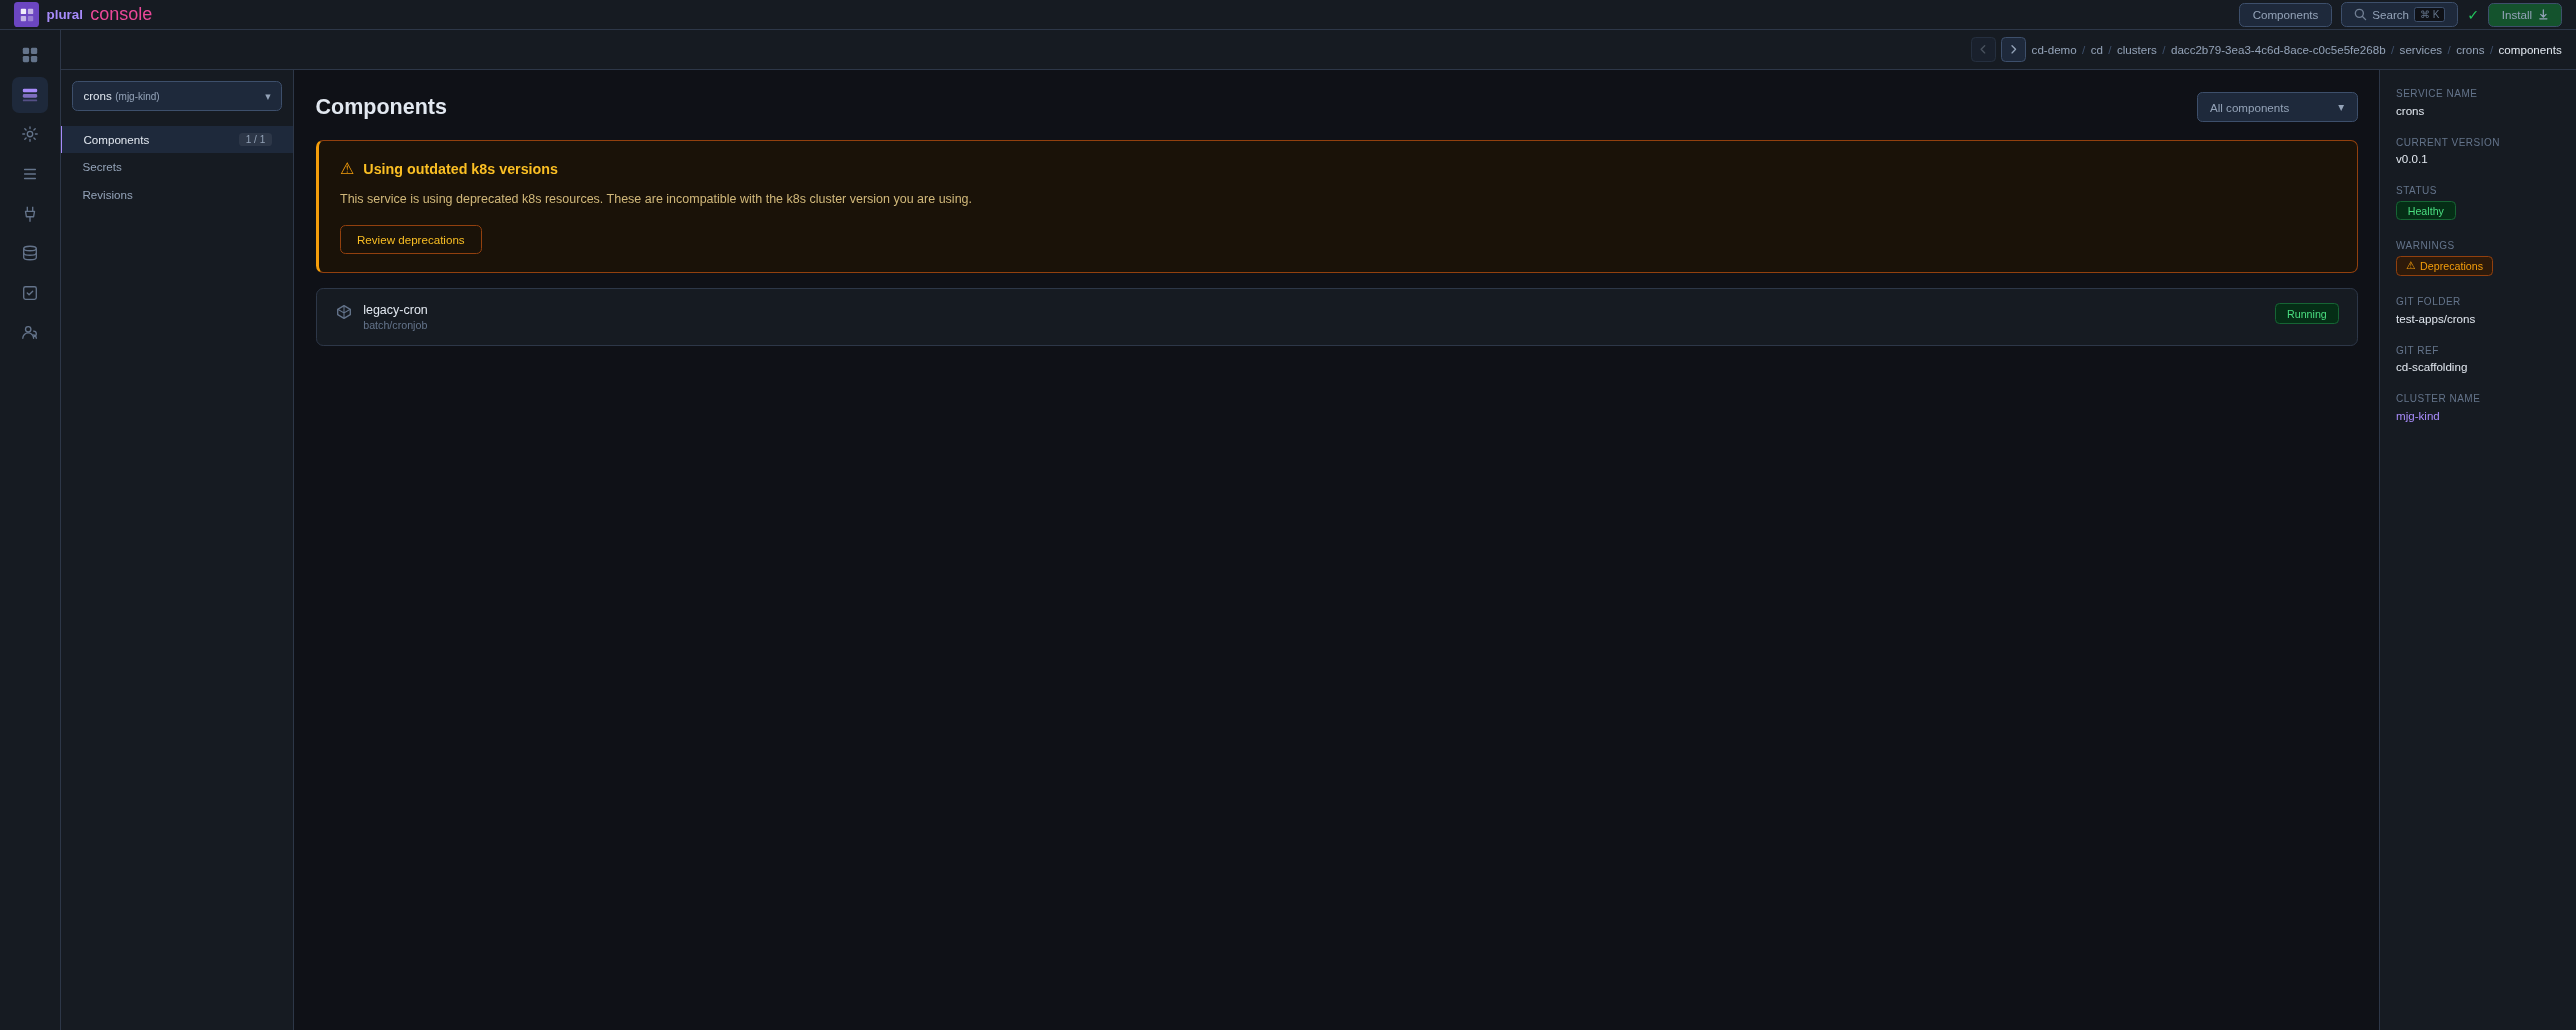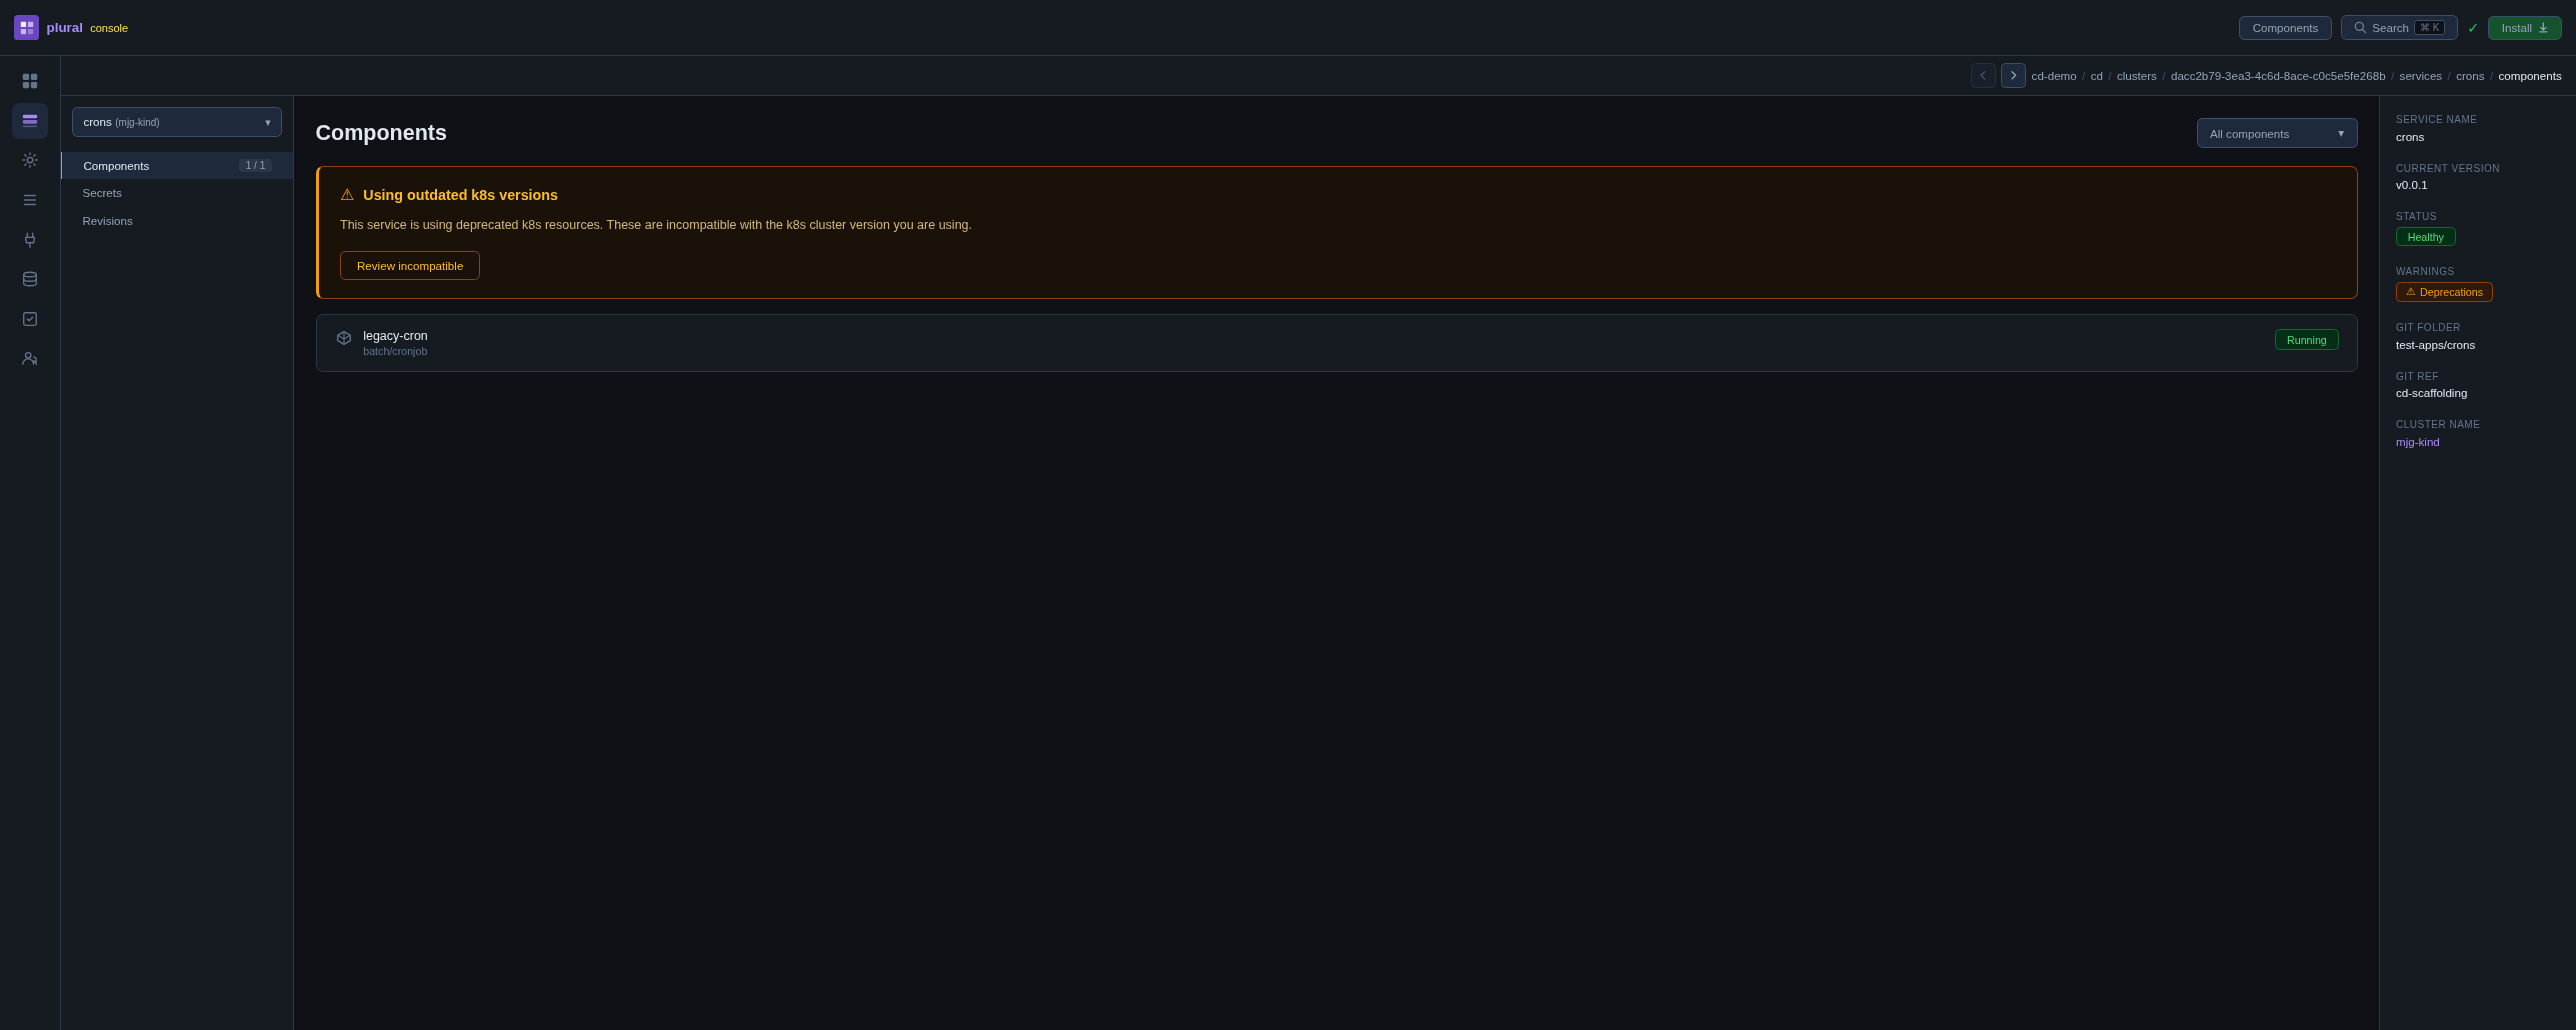--- a/index.html
+++ b/index.html
@@ -10,21 +10,21 @@
       font-size: 12.5px;
       height: 100vh;
       display: flex;
       flex-direction: column;
     }
 
     
     .header {
       background: #161b22;
       border-bottom: 0.9px solid #2d3748;
-      height: 56px;
+      height: 30px;
       display: flex;
       align-items: center;
       padding: 0 14.3px;
       gap: 10.7px;
       flex-shrink: 0;
     }
     .header-logo {
       display: flex;
       align-items: center;
       gap: 7.2px;
@@ -40,22 +40,22 @@
       color: white;
       font-weight: bold;
       font-size: 10.7px;
     }
     .logo-text {
       color: #a78bfa;
       font-size: 13.4px;
       font-weight: 600;
     }
     .logo-console {
-      color: #fde047;
-      font-size: 11px;
+      color: #ec4899;
+      font-size: 18px;
     }
     .header-spacer { flex: 1; }
     .header-actions {
       display: flex;
       align-items: center;
       gap: 9px;
     }
     .enterprise-btn {
       background: #1e293b;
       border: 0.9px solid #3d4f6b;
@@ -544,21 +544,21 @@
             <span>▾</span>
           </div>
         </div>
 
         <div class="warning-banner">
           <div class="warning-header">
             <span class="warning-icon">⚠</span>
             <span class="warning-title">Using outdated k8s versions</span>
           </div>
           <p class="warning-text">This service is using deprecated k8s resources. These are incompatible with the k8s cluster version you are using.</p>
-          <button class="review-btn">Review incompatible</button>
+          <button class="review-btn">Review deprecations</button>
         </div>
 
         <div class="component-row">
           <span class="component-icon">
             <svg width="18" height="18" viewBox="0 0 20 20" fill="none">
               <path d="M10 3l7 4v6l-7 4-7-4V7l7-4z" stroke="#64748b" stroke-width="1.5" stroke-linejoin="round"></path>
               <path d="M10 3v14M3 7l7 4 7-4" stroke="#64748b" stroke-width="1.2"></path>
             </svg>
           </span>
           <div class="component-info">

